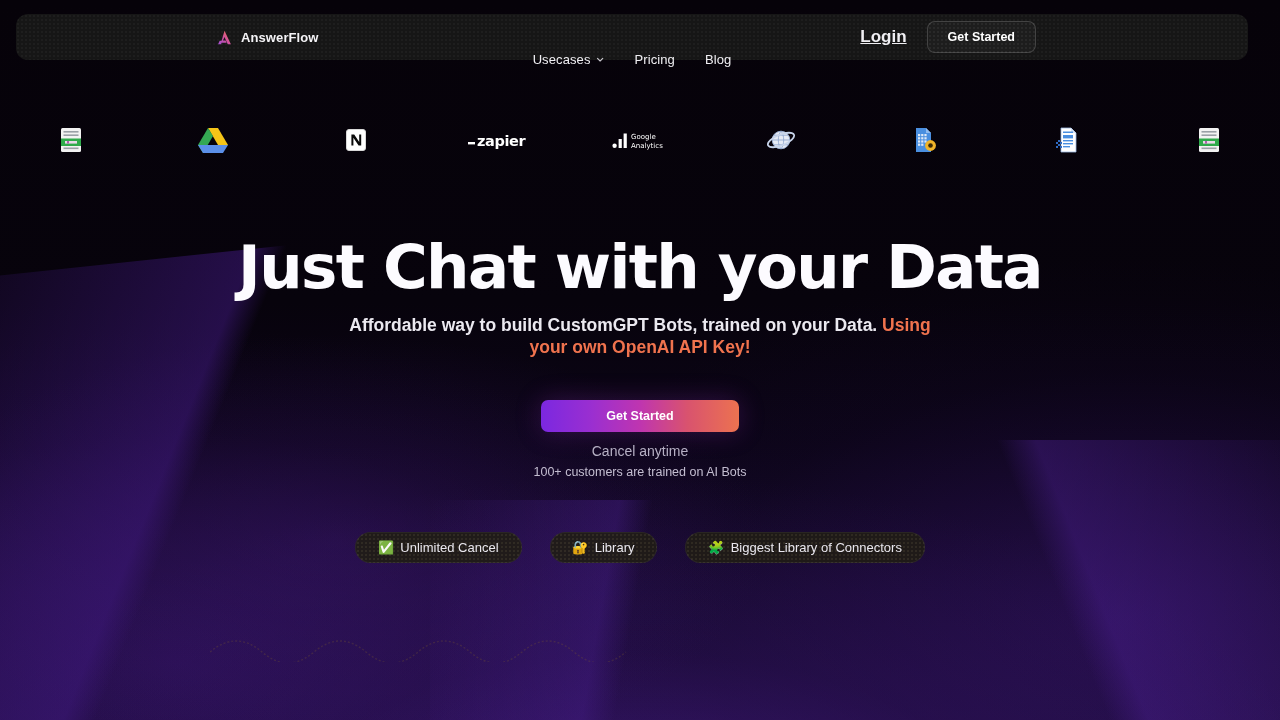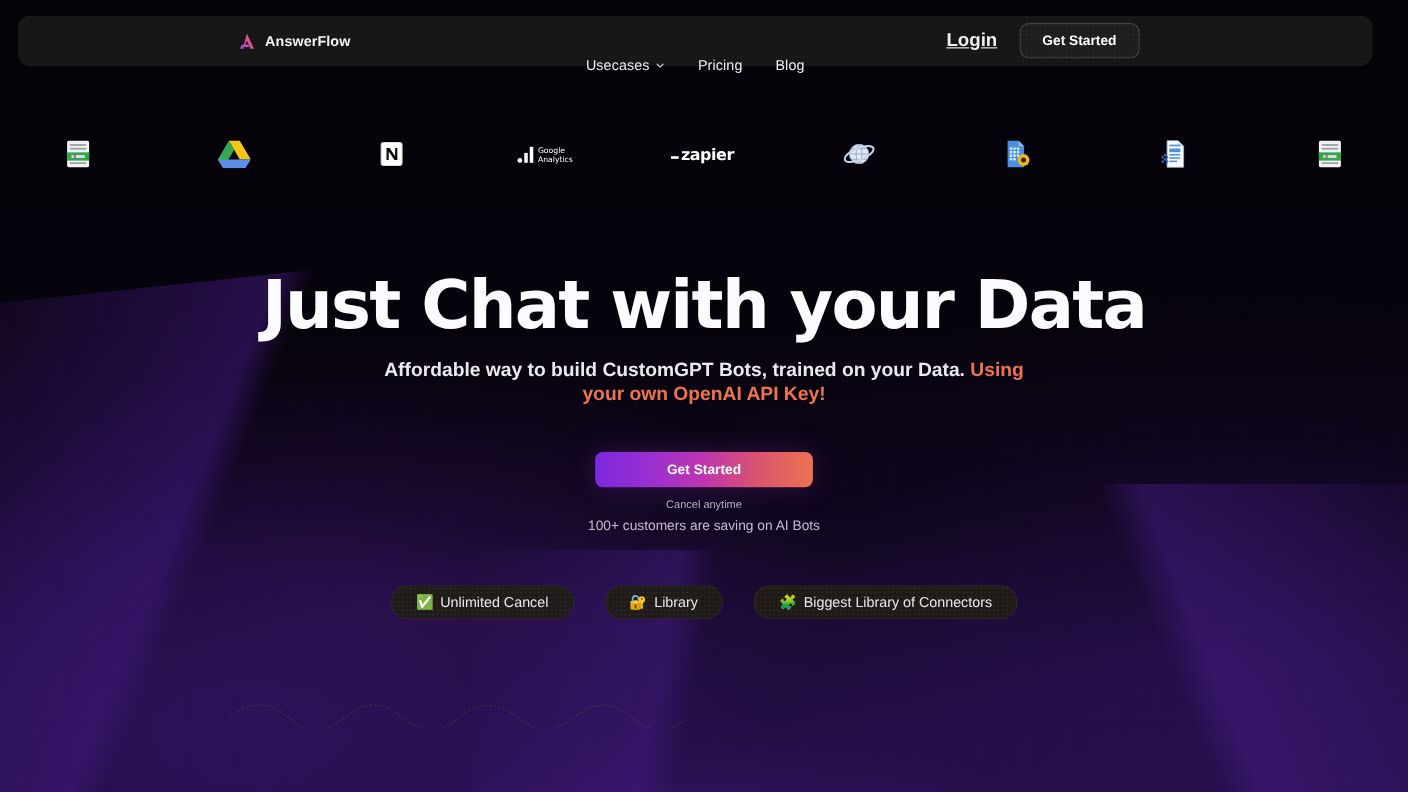--- a/index.html
+++ b/index.html
@@ -122,42 +122,41 @@
     height: 44px;
   }
   .logo-cell svg { display: block; }
 
   
   .hero { position: absolute; left: 0; right: 0; top: 236px; text-align: center; }
   .hero-title {
     font-size: 61px; line-height: 1.0; font-weight: 800;
     color: #fcfbff; letter-spacing: -1.6px;
     font-family: "DejaVu Sans", sans-serif;
-    margin-top: 11px;
   }
   .hero-sub {
     margin-top: 17px;
     font-size: 17.5px; line-height: 22px; font-weight: 700;
     color: #ebe9f0;
     width: 600px; margin-left: auto; margin-right: auto;
   }
   .accent { color: #f0734e; }
 
   .cta-wrap { margin-top: 42px; }
   .cta-btn {
     display: inline-block;
     width: 198px; height: 32px; line-height: 32px;
     border-radius: 7px;
     color: #ffffff; font-size: 12.5px; font-weight: 700;
     background: linear-gradient(90deg, #7b28e0 0%, #9b2fd0 26%, #bf35b0 50%, #d9536e 74%, #ec7250 100%);
     cursor: pointer; border: none;
     box-shadow: 0 0 26px rgba(150,46,190,0.28);
   }
   .cta-note {
-    margin-top: 11px; font-size: 10px; color: #b6b0c4; font-weight: 400; text-align: center;
+    margin-top: 11px; font-size: 14px; color: #b6b0c4; font-weight: 400; text-align: center;
   }
   .cta-note2 {
     margin-top: 6px; font-size: 12.5px; color: #c3bdd0; font-weight: 400;
   }
 
   
   .pills {
     position: absolute; left: 0; right: 0; top: 532px;
     display: flex; justify-content: center; align-items: center; gap: 28px;
   }
@@ -250,33 +249,33 @@
     </div>
 
     <div class="logo-cell">
       <svg width="22" height="24" viewBox="0 0 22 24">
         <rect x="1.5" y="1.5" width="19" height="21" rx="2.5" fill="#ffffff" stroke="#d8d8d8" stroke-width="1"></rect>
         <path d="M6.4 17.4 L6.4 6.6 L9.2 6.6 L14.2 14 L14.2 6.6 L16.2 6.6 L16.2 17.4 L13.6 17.4 L8.4 9.7 L8.4 17.4 Z" fill="#0a0a0a"></path>
       </svg>
     </div>
 
     <div class="logo-cell">
+      <svg width="60" height="18" viewBox="0 0 60 18">
+        <rect x="0" y="11" width="7" height="2.4" fill="#ffffff"></rect>
+        <text x="9" y="14.5" font-family="DejaVu Sans, sans-serif" font-size="14.5" font-weight="700" fill="#ffffff" letter-spacing="-0.4">zapier</text>
+      </svg>
+    </div>
+
+    <div class="logo-cell">
       <svg width="56" height="22" viewBox="0 0 56 22">
         <circle cx="2.6" cy="16.8" r="2.2" fill="#ffffff"></circle>
         <rect x="6.6" y="10" width="3.2" height="9" fill="#ffffff"></rect>
         <rect x="11.6" y="4.5" width="3.2" height="14.5" fill="#ffffff"></rect>
         <text x="19" y="10" font-family="DejaVu Sans, sans-serif" font-size="7" fill="#ffffff">Google</text>
         <text x="19" y="18.5" font-family="DejaVu Sans, sans-serif" font-size="7" fill="#ffffff">Analytics</text>
-      </svg>
-    </div>
-
-    <div class="logo-cell">
-      <svg width="60" height="18" viewBox="0 0 60 18">
-        <rect x="0" y="11" width="7" height="2.4" fill="#ffffff"></rect>
-        <text x="9" y="14.5" font-family="DejaVu Sans, sans-serif" font-size="14.5" font-weight="700" fill="#ffffff" letter-spacing="-0.4">zapier</text>
       </svg>
     </div>
 
 
     <div class="logo-cell">
       <svg width="30" height="26" viewBox="0 0 30 26">
         <circle cx="14" cy="13" r="8.8" fill="#e6ebf5"></circle>
         <circle cx="14" cy="13" r="8.8" fill="none" stroke="#9fb4d8" stroke-width="0.9"></circle>
         <path d="M5.2 13 H22.8 M14 4.2 C10.4 8 10.4 18 14 21.8 M14 4.2 C17.6 8 17.6 18 14 21.8 M6.6 8.2 H21.4 M6.6 17.8 H21.4" fill="none" stroke="#8aa2cc" stroke-width="0.8"></path>
         <ellipse cx="14" cy="13" rx="14" ry="5.4" fill="none" stroke="#c7d4ea" stroke-width="1.8" transform="rotate(-22 14 13)"></ellipse>
@@ -344,21 +343,21 @@
 
     <h1 class="hero-title">Just Chat with your Data</h1>
 
     <p class="hero-sub">
       <span>Affordable way to build CustomGPT Bots, trained on your Data. </span><span class="accent">Using your own OpenAI API Key!</span>
     </p>
 
     <div class="cta-wrap">
       <button class="cta-btn">Get Started</button>
       <div class="cta-note">Cancel anytime</div>
-      <div class="cta-note2">100+ customers are saving on AI Bots</div>
+      <div class="cta-note2">100+ customers are trained on AI Bots</div>
     </div>
   </div>
 
   <div class="pills">
 
     <div class="pill">
       <span class="pill-emoji">✅</span>
       <span>Unlimited Cancel</span>
     </div>
 

